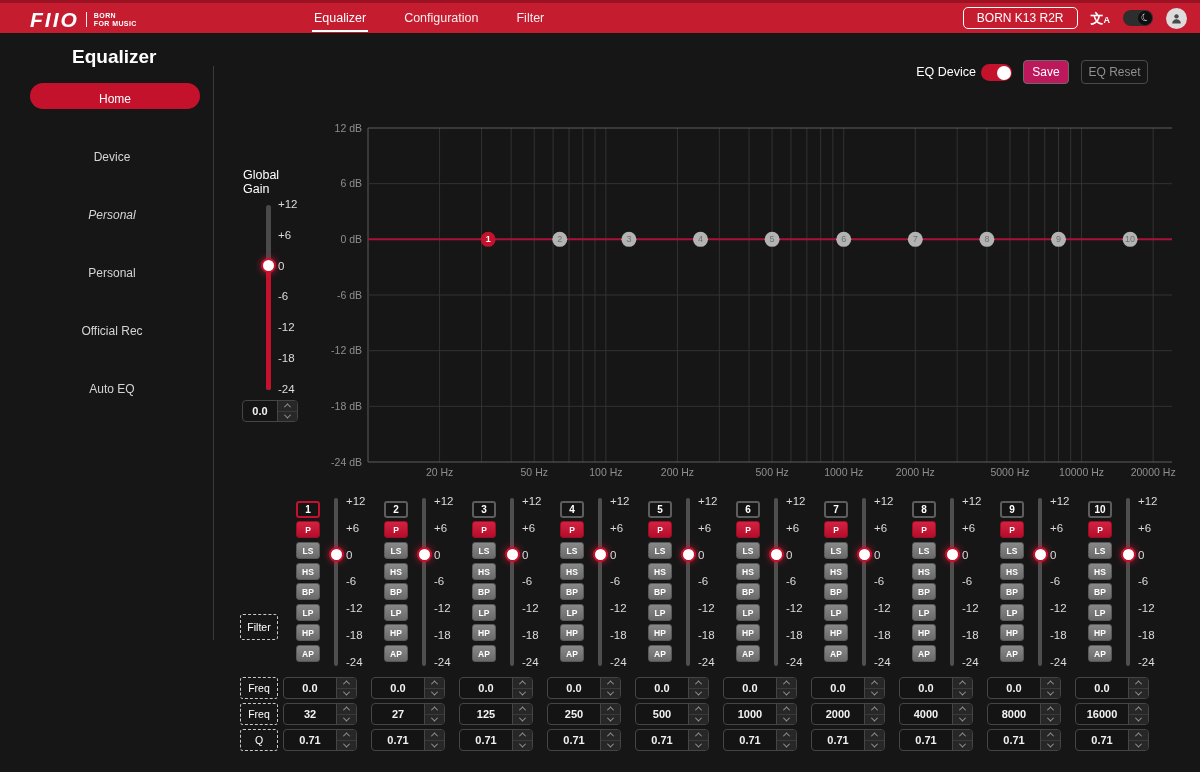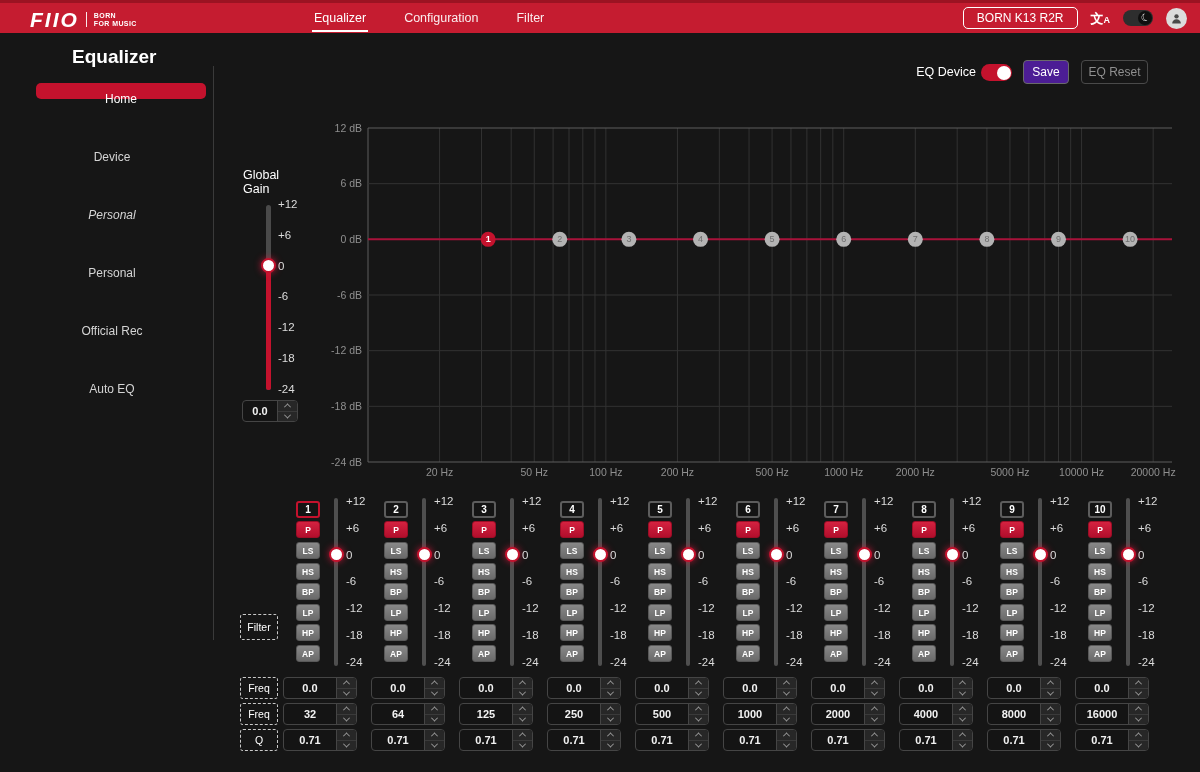--- a/index.html
+++ b/index.html
@@ -34,21 +34,21 @@
   #page-title{position:absolute;left:72px;top:46px;margin:0;color:#fff;font-size:19px;font-weight:bold;}
   #side-divider{position:absolute;left:213px;top:66px;width:1px;height:574px;background:#3a3a3a;}
   .side-item{position:absolute;left:27px;width:170px;text-align:center;color:#d4d4d4;font-size:12px;cursor:pointer;}
   .side-item.active{background:var(--accent);border-radius:5px;color:#fff;}
 
   
   #eq-switch-label{position:absolute;left:912px;top:65px;width:64px;text-align:right;color:#fff;font-size:12.5px;}
   #eq-switch{position:absolute;left:981px;top:64px;width:31px;height:17px;border-radius:9px;background:#555;cursor:pointer;}
   #eq-switch.on{background:var(--accent);}
   .switch-knob{position:absolute;right:1.5px;top:1.5px;width:14px;height:14px;border-radius:50%;background:#fff;}
-  #save-btn{position:absolute;left:1023px;top:60px;width:46px;height:24px;background:#4c1d95;border:1px solid #6a6a6a;
+  #save-btn{position:absolute;left:1023px;top:60px;width:46px;height:24px;background:#be185d;border:1px solid #6a6a6a;
             border-radius:4px;color:#fff;font-size:12px;cursor:pointer;font-family:inherit;}
   #reset-btn{position:absolute;left:1081px;top:60px;width:67px;height:24px;background:transparent;border:1px solid #4a4a4a;
             border-radius:4px;color:#8f8f8f;font-size:12px;cursor:pointer;font-family:inherit;}
 
   
   #gg-label{position:absolute;left:243px;top:168px;width:48px;color:#fff;font-size:12.5px;line-height:14px;}
   #gg-track{position:absolute;left:266px;top:205px;width:5px;height:185px;background:#4a4a4a;border-radius:3px;cursor:pointer;}
   #gg-fill{position:absolute;left:266px;top:265px;width:5px;height:125px;background:var(--accent);border-radius:3px;}
   .thumb{background:#fff;border:2.5px solid var(--accent);border-radius:50%;
          box-shadow:0 0 7px rgba(210,25,60,.85);cursor:grab;}
@@ -114,21 +114,21 @@
           <circle cx="12" cy="8" r="4" fill="#4a4a4a"></circle>
           <path d="M4 21c0-4.4 3.6-7.5 8-7.5s8 3.1 8 7.5z" fill="#4a4a4a"></path>
         </svg>
       </span>
     </div>
   </header>
 
   <h1 id="page-title">Equalizer</h1>
   <div id="side-divider"></div>
   <div id="sidebar-items">
-      <div class="side-item active" style="position: absolute; left: 36px; top: 83px; width: 170px; height: 16px; line-height: 32px;">Home</div>
+      <div class="side-item active" style="position: absolute; left: 30px; top: 83px; width: 170px; height: 26px; line-height: 32px; border-radius: 16px;">Home</div>
       <div class="side-item" style="position: absolute; left: 27px; top: 145px; width: 170px; height: 24px; line-height: 24px;">Device</div>
       <div class="side-item" style="position: absolute; left: 27px; top: 203px; width: 170px; height: 24px; line-height: 24px; font-style: italic;">Personal</div>
       <div class="side-item" style="position: absolute; left: 27px; top: 261px; width: 170px; height: 24px; line-height: 24px;">Personal</div>
       <div class="side-item" style="position: absolute; left: 27px; top: 319px; width: 170px; height: 24px; line-height: 24px;">Official Rec</div>
       <div class="side-item" style="position: absolute; left: 27px; top: 377px; width: 170px; height: 24px; line-height: 24px;">Auto EQ</div>
     </div>
 
   <span id="eq-switch-label">EQ Device</span>
   <div id="eq-switch" class="on">
       <span class="switch-knob"></span>
@@ -332,21 +332,21 @@
         <div class="stepcol">
           <div class="stepbtn">
             <span class="chev chev-up"></span>
           </div>
           <div class="stepbtn">
             <span class="chev chev-down"></span>
           </div>
         </div>
       </div>
       <div class="stepbox" style="position: absolute; left: 371px; top: 703px; width: 74px; height: 22px;">
-        <div class="stepval">64</div>
+        <div class="stepval">27</div>
         <div class="stepcol">
           <div class="stepbtn">
             <span class="chev chev-up"></span>
           </div>
           <div class="stepbtn">
             <span class="chev chev-down"></span>
           </div>
         </div>
       </div>
       <div class="stepbox" style="position: absolute; left: 371px; top: 729px; width: 74px; height: 22px;">

